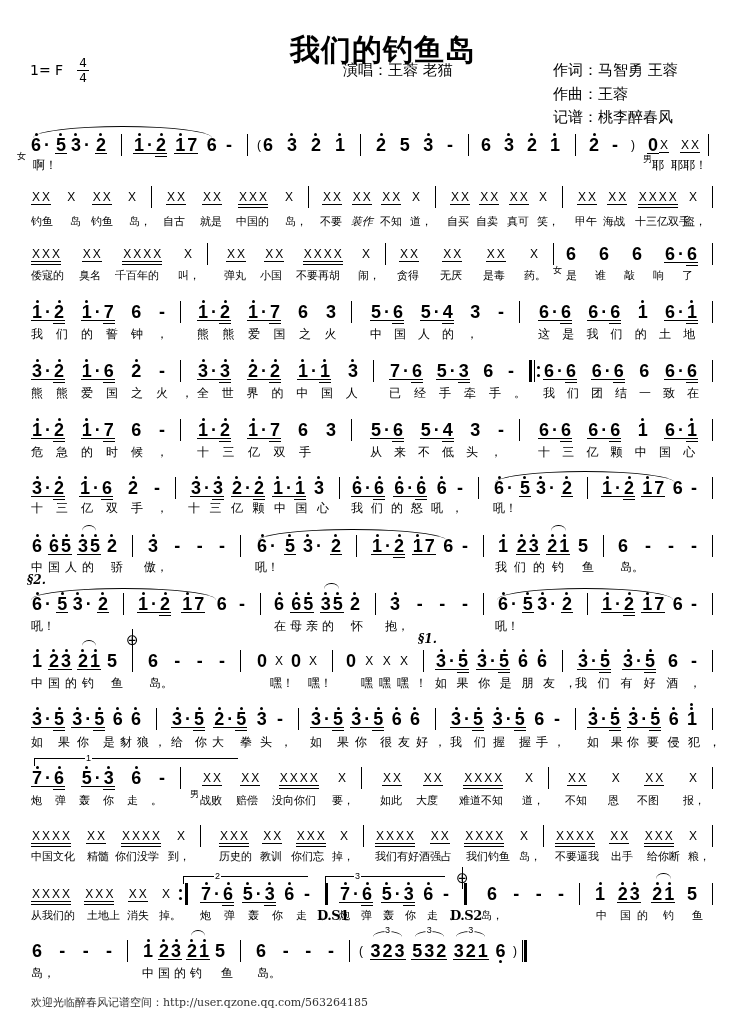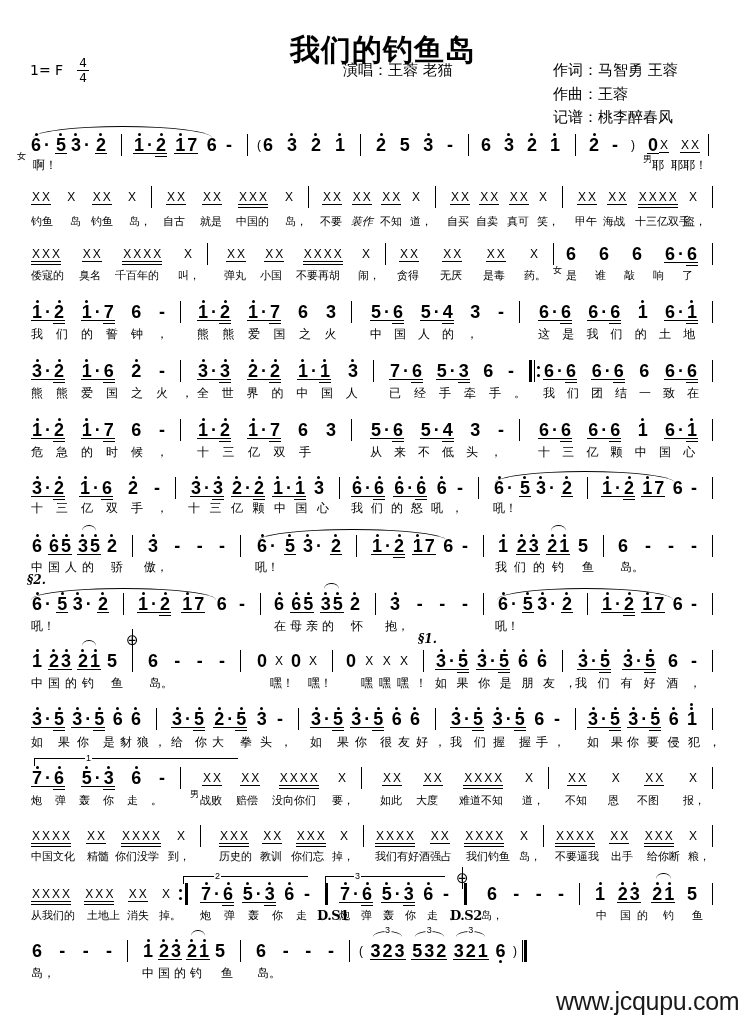--- a/index.html
+++ b/index.html
@@ -1591,14 +1591,14 @@
           </span>
         </div>
         <div class="bar bar-final" style="left: 522px; top: 940px;"></div>
         <span class="lyric" style="left: 31px; top: 966px;">岛，</span>
         <span class="lyric" style="left: 142px; top: 966px; letter-spacing: 4px;">中国的钓</span>
         <span class="lyric" style="left: 221px; top: 966px;">鱼</span>
         <span class="lyric" style="left: 257px; top: 966px;">岛。</span>
       </div>
     </div>
 
-  <div class="site">www.jcqupu.com</div>
+  <div class="footer-note">欢迎光临醉春风记谱空间：http://user.qzone.qq.com/563264185</div>
 </div>
 
 </body></html>

